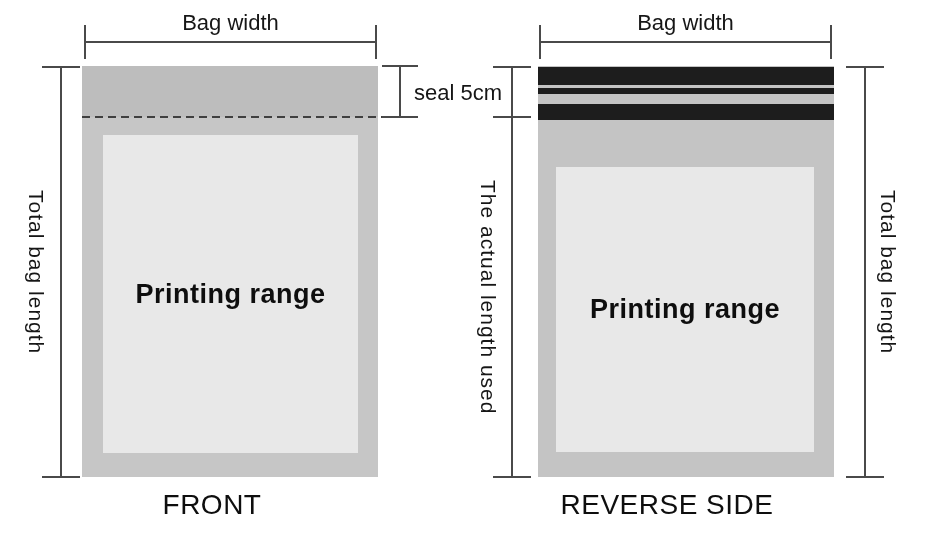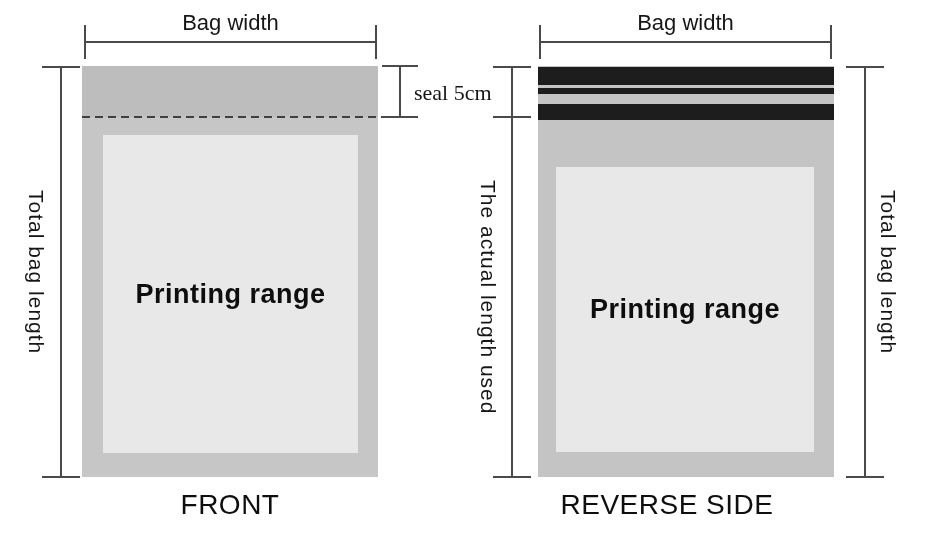--- a/index.html
+++ b/index.html
@@ -17,21 +17,21 @@
   .front-bag { left:82px; top:66px; width:296px; height:411px; background:#c6c6c6; }
   .reverse-bag { left:538px; top:66px; width:296px; height:411px; background:#c4c4c4; }
   .seal-zone { position:absolute; left:0; top:0; right:0; height:51px; background:#bdbdbd; }
   .stripe { position:absolute; left:0; right:0; background:#1d1d1d; }
   .print-area {
     position:absolute; background:#e8e8e8;
     display:flex; align-items:center; justify-content:center;
   }
   .print-label { font-weight:bold; font-size:27px; letter-spacing:0.5px; color:#0e0e0e; }
   .h-dim-label { position:absolute; text-align:center; font-size:22px; }
-  .small-label { position:absolute; font-size:22px;font-family:Liberation Serif, serif; }
+  .small-label { position:absolute; font-size:22px; }
   .v-label {
     position:absolute; writing-mode:vertical-rl; font-size:21px; letter-spacing:1px;
     display:flex; align-items:center; justify-content:center; width:28px;
   }
   .caption { position:absolute; text-align:center; font-size:28px; letter-spacing:0.5px; color:#0e0e0e; }
 </style>
 </head>
 <body>
 
 <div class="canvas">
@@ -53,21 +53,21 @@
   <div class="vline" style="left:399px; top:66px; height:51px;"></div>
   <div class="hline" style="left:382px; top:65px; width:36px;"></div>
   <div class="hline" style="left:382px; top:116px; width:36px;"></div>
   <div class="small-label" style="left:414px; top:80px;">seal 5cm</div>
 
   <div class="vline" style="left:60px; top:67px; height:410px;"></div>
   <div class="hline" style="left:42px; top:66px; width:38px;"></div>
   <div class="hline" style="left:42px; top:476px; width:38px;"></div>
   <div class="v-label" style="left:22px; top:67px; height:410px;">Total bag length</div>
 
-  <div class="caption" style="left:82px; top:489px; width:296px;">FRONT</div>
+  <div class="caption" style="left:64px; top:489px; width:296px;">FRONT</div>
 
   <div class="h-dim-label" style="left:538px; top:10px; width:295px;">Bag width</div>
   <div class="hline" style="left:540px; top:41px; width:292px;"></div>
   <div class="vline" style="left:539px; top:25px; height:34px;"></div>
   <div class="vline" style="left:830px; top:25px; height:34px;"></div>
 
   <div class="bag reverse-bag">
     <div class="stripe" style="top:1px; height:18px;"></div>
     <div class="stripe" style="top:22px; height:6px;"></div>
     <div class="stripe" style="top:38px; height:16px;"></div>

